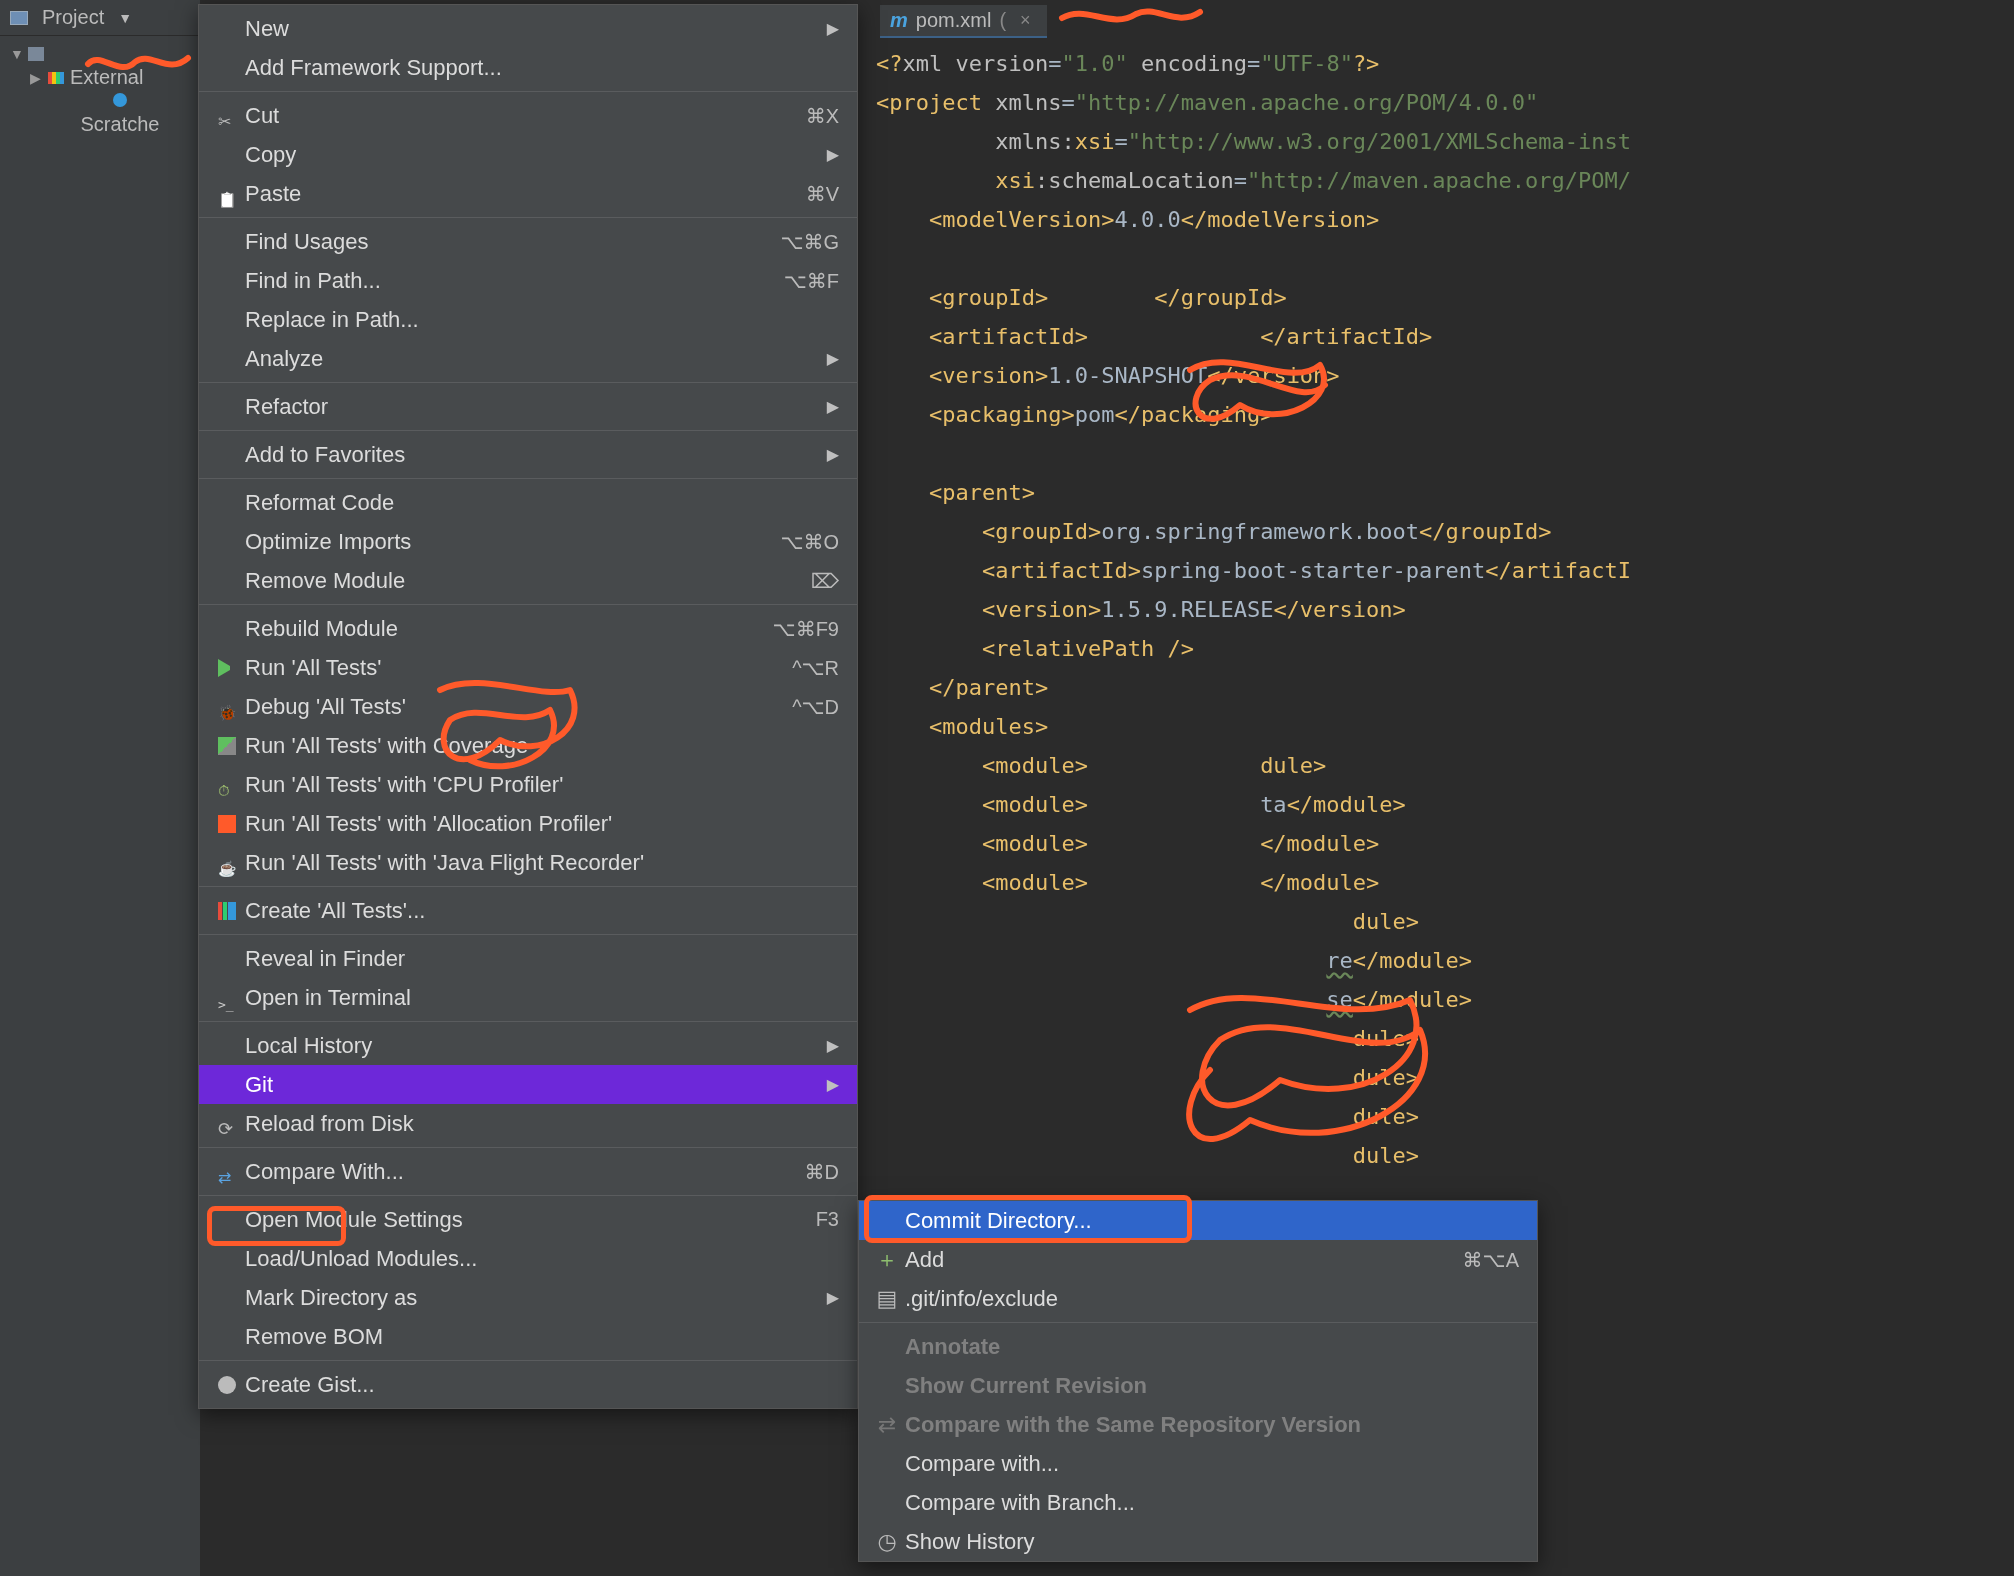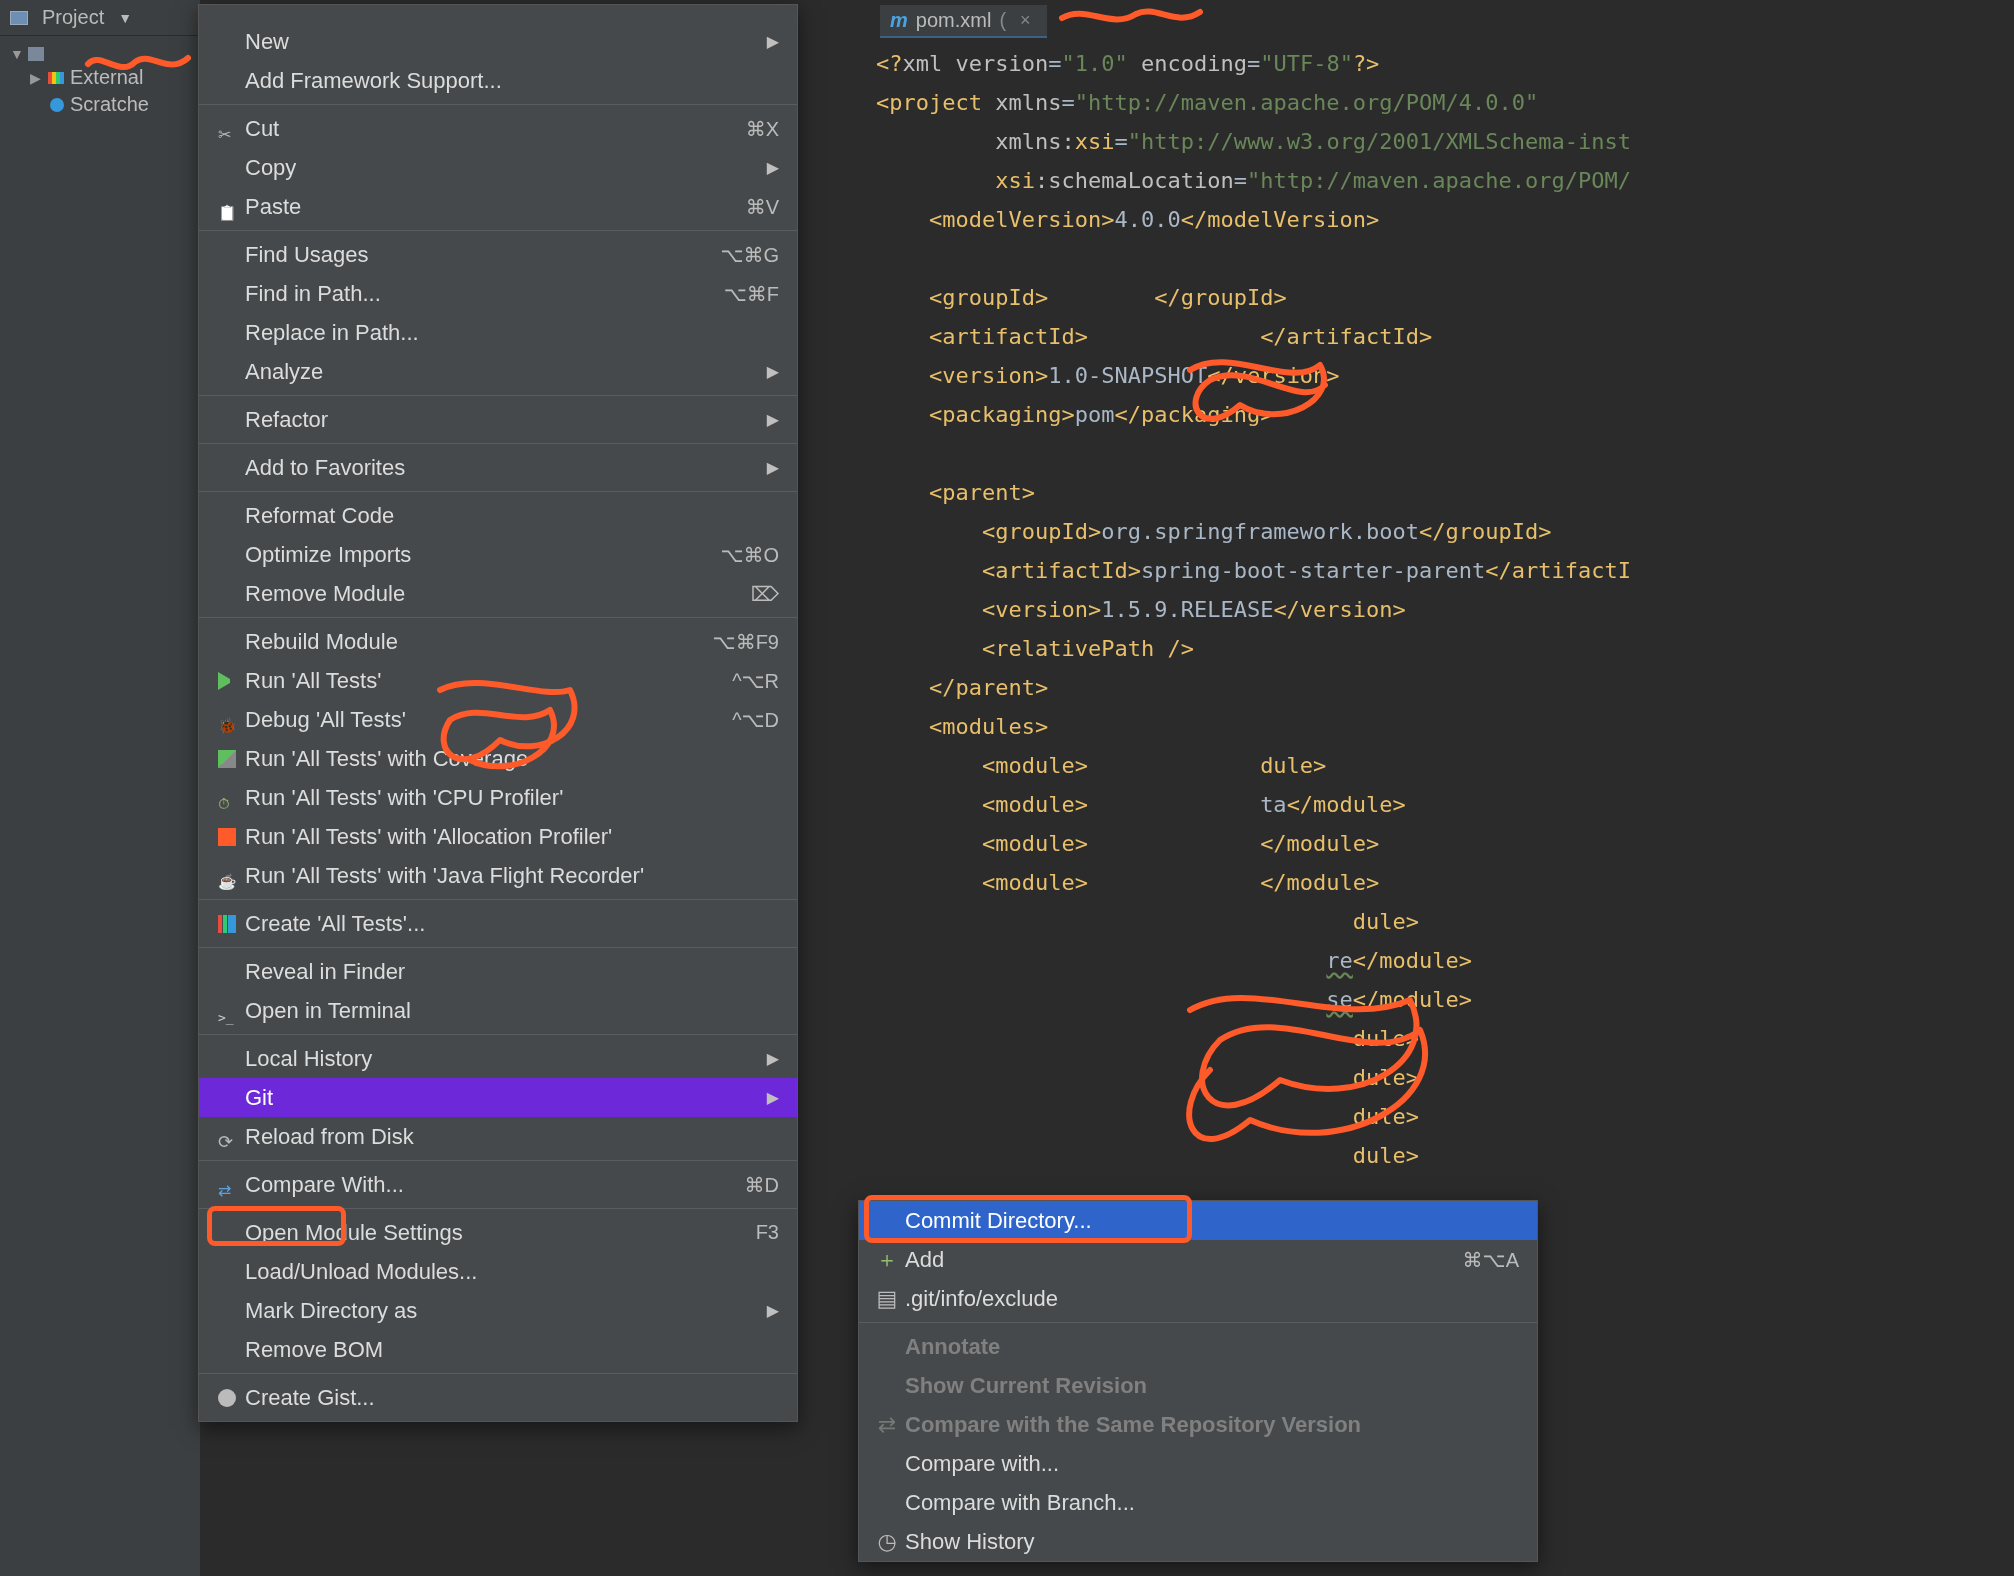--- a/index.html
+++ b/index.html
@@ -61,21 +61,21 @@
   .tree { padding: 8px 6px; font-size: 20px; }
   .tree-row { display:flex; align-items:center; gap:6px; padding:2px 4px; }
   .tree-arrow { font-size: 14px; color:#999; width:12px; }
   .folder-icon { width:16px;height:14px;background:#7a8899;display:inline-block;}
   .lib-icon {
     width:16px; height:12px; display:inline-block;
     background: linear-gradient(90deg,#e74c3c 25%,#f1c40f 25% 50%,#2ecc71 50% 75%,#3498db 75%);
   }
   .scratch-icon { width:14px;height:14px;border-radius:50%;background:#3498db;display:inline-block;position:relative;}
   .indent-1 { padding-left: 24px; }
-  .indent-2 { padding-left: 44px; }
+  .indent-2 { padding-left: 44px; flex-direction: column; }
   .scribble-red { position:absolute; pointer-events:none; }
   .scribble-red svg path { stroke:#ff5a2a; stroke-width:6; fill:none; stroke-linecap:round; stroke-linejoin:round;}
 
   
   .editor {
     position: absolute;
     left: 870px; top: 44px; right: 0; bottom: 0;
     background: #2b2b2b;
     font-family: Menlo, Monaco, Consolas, monospace;
     font-size: 22px;
@@ -89,27 +89,27 @@
   .eq { color:#a9b7c6; }
   .str { color:#6a8759; }
   .txt { color:#a9b7c6; }
   .punct { color:#e8bf6a; }
   .underline-wave { text-decoration: underline wavy #6a8759; text-underline-offset: 4px;}
 
   
   .ctx-menu {
     position: absolute;
     left: 198px; top: 4px;
-    width: 600px;
+    width: 660px;
     background: #46494b;
     border: 1px solid #555;
     box-shadow: 0 6px 20px rgba(0,0,0,0.5);
     font-size: 22px;
     color: #dcdcdc;
-    padding-top: 17px;
+    padding-top: 4px;
     padding-bottom: 4px;
   }
   .ctx-item {
     display:flex; align-items:center;
     padding: 3px 18px 3px 14px;
     height: 39px;
   }
   .ctx-item .icon-slot { width: 28px; display:inline-flex; justify-content:center; }
   .ctx-item .label { flex:1; padding-left: 4px; }
   .ctx-item .shortcut { color:#bbbbbb; font-size:20px; }

